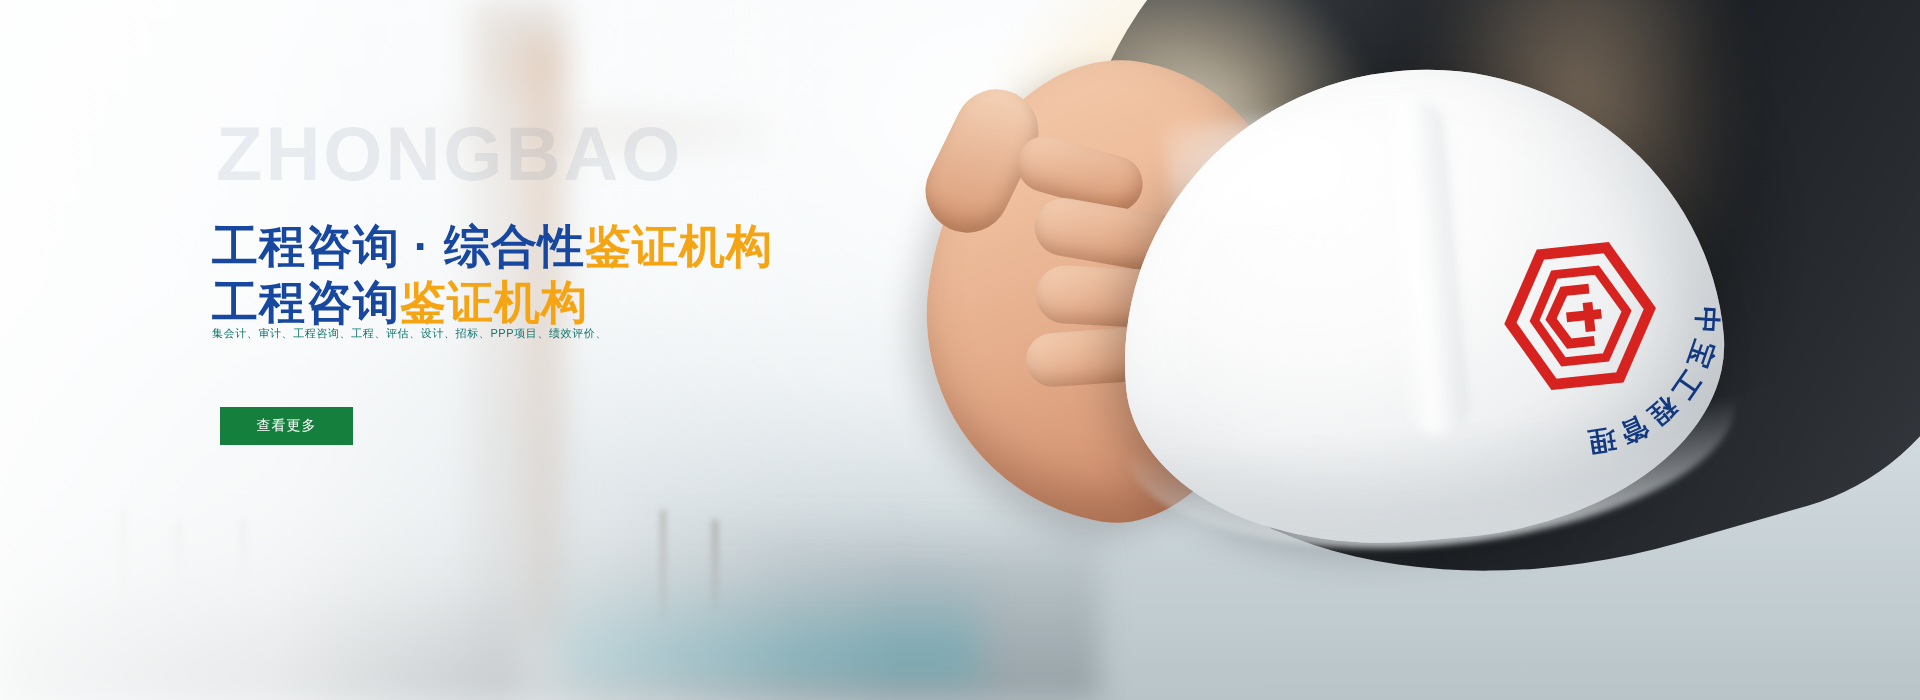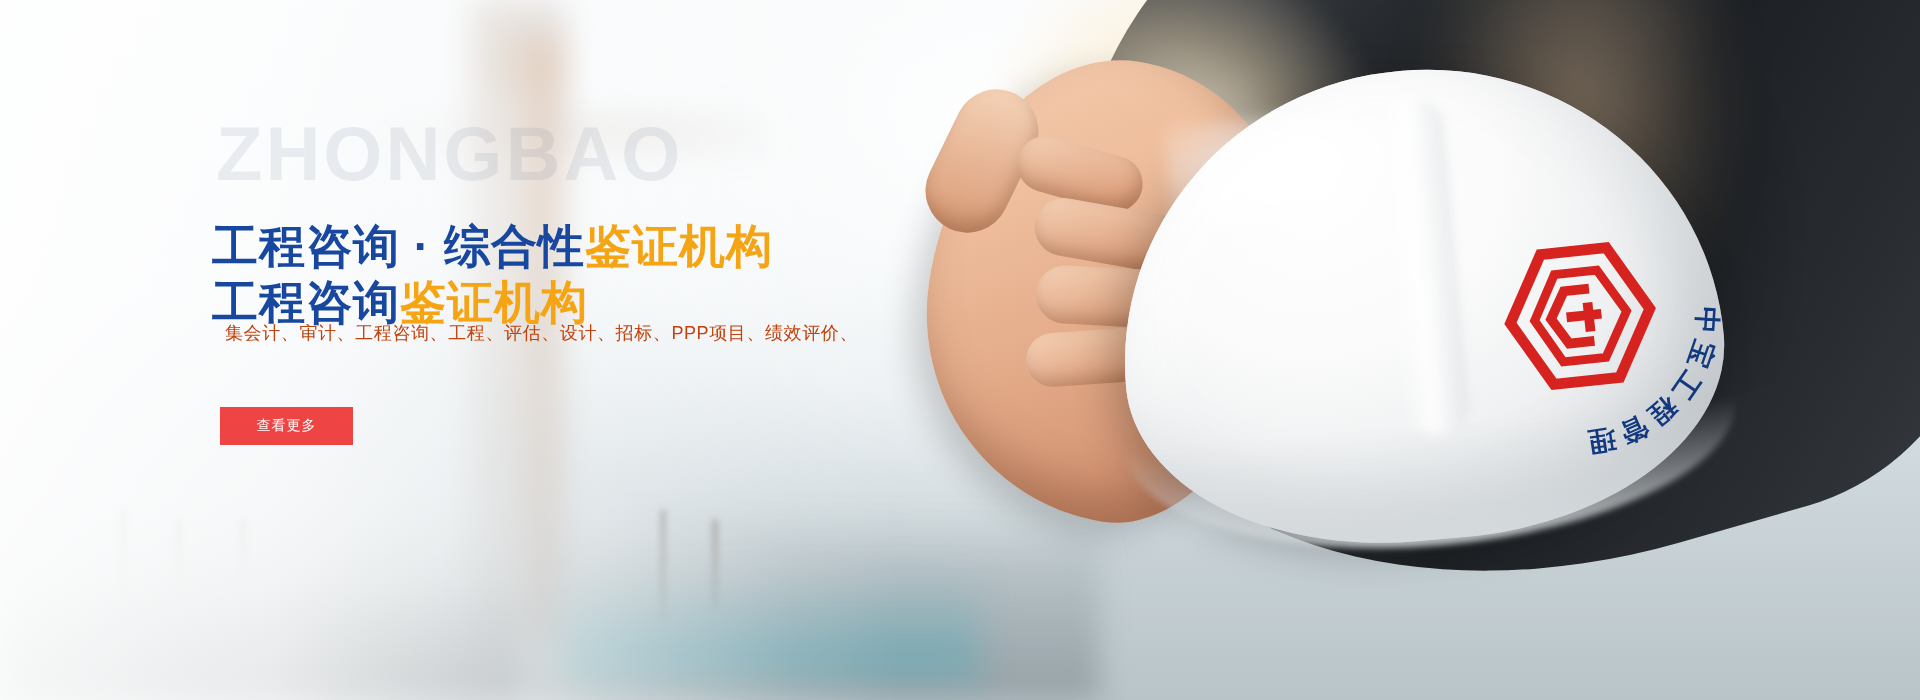--- a/index.html
+++ b/index.html
@@ -164,28 +164,28 @@
   .headline{
     position:absolute;left:212px;top:170px;width:660px;
     font-size:46px;font-weight:800;line-height:56px;
     letter-spacing:1px;white-space:nowrap;margin-top:48px;
   }
   .hl-line{display:block;}
   .c-blue{color:#17479e;}
   .c-orange{color:#f5a414;}
 
   .para{
-    position:absolute;left:225px;top:310px;width:620px;
-    font-size:18px;color:#c2410c;line-height:46px;letter-spacing:0.6px;
+    position:absolute;left:212px;top:310px;width:620px;
+    font-size:11px;color:#0f766e;line-height:46px;letter-spacing:0.6px;
   }
   .para span{display:block;white-space:nowrap;}
 
   .cta{
     position:absolute;left:220px;top:407px;width:133px;height:38px;
-    background:#ef4444;color:#ffffff;border:0;
+    background:#15803d;color:#ffffff;border:0;
     font-size:14px;font-family:"Liberation Sans","DejaVu Sans",sans-serif;
     letter-spacing:1px;cursor:pointer;
     display:flex;align-items:center;justify-content:center;
   }
 </style>
 </head>
 <body>
 
 <div id="banner">
 

